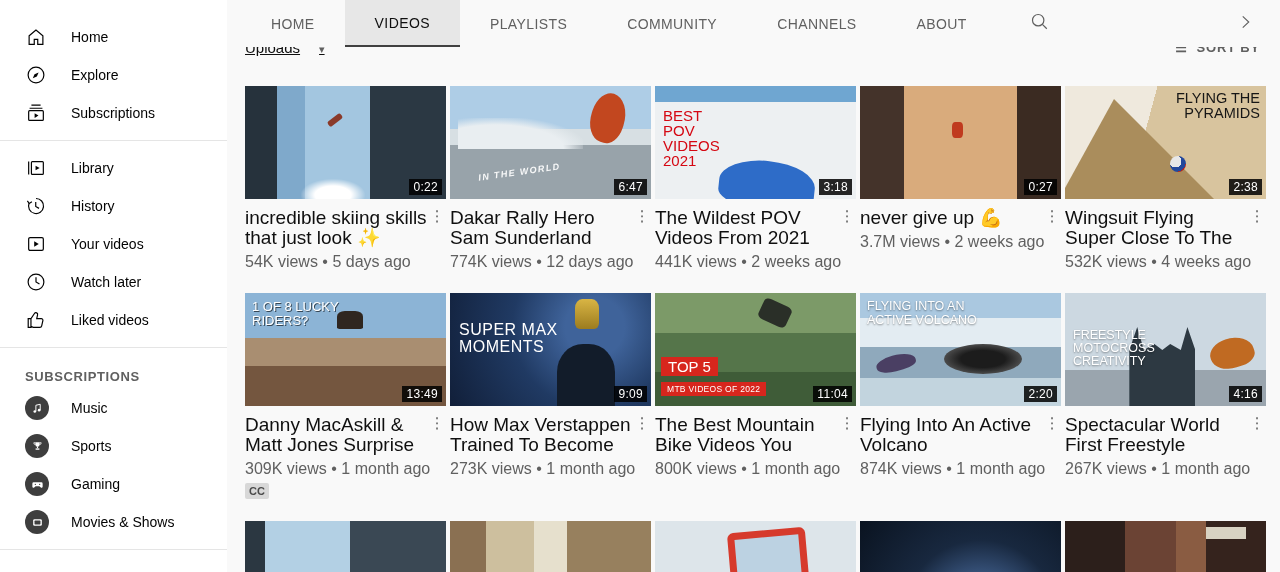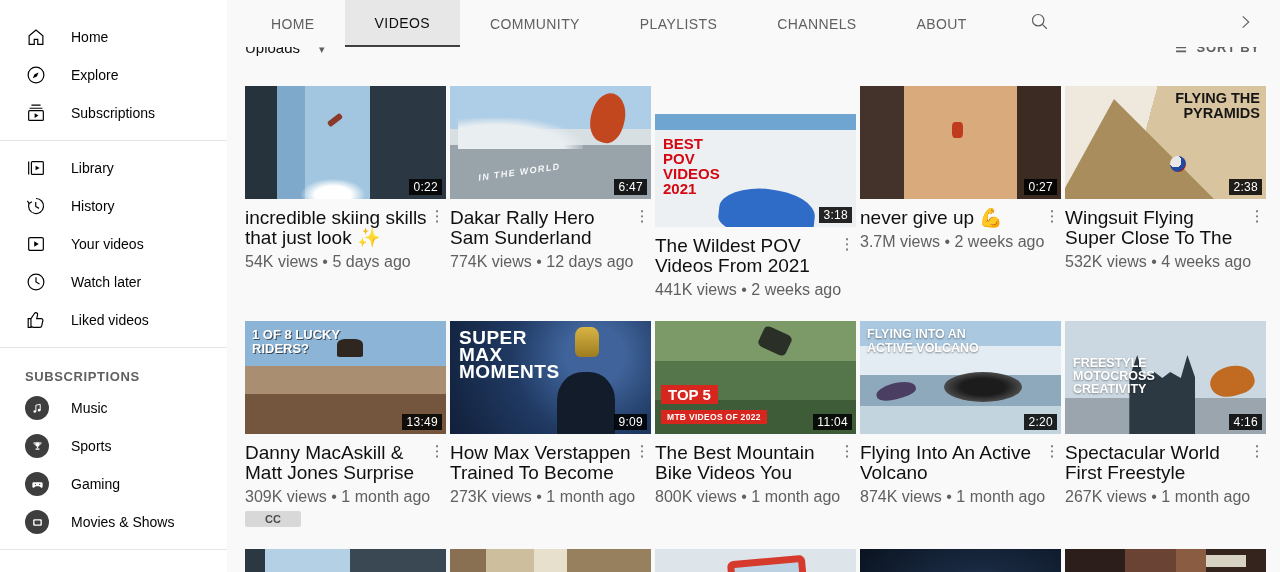--- a/index.html
+++ b/index.html
@@ -25,57 +25,57 @@
   .tab { display:flex; align-items:center; padding:0 30px; font-size:14px; font-weight:500; letter-spacing:.4px; color:#606060; cursor:pointer; }
   .tab.active { background:#e7e7e7; color:#0f0f0f; border-bottom:2px solid #404040; }
   .tab-search { display:flex; align-items:center; margin-left:32px; cursor:pointer; }
   .tab-search svg { width:21px; height:21px; }
   .tab-spacer { flex:1; }
   .tab-chevron { display:flex; align-items:center; padding-right:26px; cursor:pointer; }
   .tab-chevron svg { width:18px; height:18px; }
 
   .content { flex:1; padding-left:18px; overflow:hidden; position:relative; z-index:1; }
   .uploads-row { height:26px; margin-top:-13px; display:flex; align-items:center; justify-content:space-between; padding-right:20px; }
-  .uploads-left { font-size:15px; color:#0f0f0f; display:flex; align-items:flex-end; gap:19px; cursor:pointer; }
+  .uploads-left { font-size:15px; color:#0f0f0f; display:flex; align-items:flex-end; gap:19px; cursor:pointer;text-decoration:underline; }
   .drop-arrow { font-size:11px; color:#606060; }
   .sort { display:flex; align-items:center; gap:9px; font-size:13px; font-weight:600; color:#606060; letter-spacing:.8px; cursor:pointer; }
   .sort-ico { font-size:13px; }
 
   
   .grid { margin-top:26px; display:grid; grid-template-columns:repeat(5, 201px); gap:0 4px; }
   .card { width:201px; padding-bottom:22px; }
   .thumb { position:relative; width:201px; height:113px; overflow:hidden; background:#ddd; cursor:pointer; }
   .duration { position:absolute; right:4px; bottom:4px; background:rgba(0,0,0,.85); color:#fff; font-size:12px; font-weight:500; padding:1px 4px; border-radius:0; letter-spacing:.3px; }
   .info { display:flex; padding-top:9px; }
   .info-left { flex:1; min-width:0; }
   .ttl { font-size:19px; font-weight:500; line-height:20px; color:#0f0f0f; max-height:40px; overflow:hidden; cursor:pointer; }
   .kebab { width:18px; text-align:center; color:#606060; font-size:15px; line-height:16px; cursor:pointer; user-select:none; }
   .stats { margin-top:5px; font-size:16px; color:#606060; white-space:nowrap; }
-  .cc { display:inline-block; margin-top:5px; background:#d8d8d8; color:#4a4a4a; font-size:11px; font-weight:700; padding:1px 20px; border-radius:2px; line-height:14px; }
+  .cc { display:inline-block; margin-top:5px; background:#d8d8d8; color:#4a4a4a; font-size:11px; font-weight:700; padding:1px 4px; border-radius:2px; line-height:14px; }
 
   
-  .ov { position:absolute; font-weight:700; z-index:1; }
+  .ov { position:absolute; font-weight:400; z-index:1; }
   .ov2  { left:28px; bottom:22px; color:rgba(255,255,255,.92); font-size:9px; font-style:italic; font-weight:700; transform:rotate(-8deg); letter-spacing:1.4px; }
   .ov3  { left:8px; top:22px; width:64px; color:#d50712; font-size:15px; line-height:15px; }
   .ov5  { right:6px; top:5px; width:118px; text-align:right; color:#161616; font-size:14.5px; line-height:15px; }
   .ov6  { left:7px; top:7px; width:115px; color:#fff; font-size:13px; line-height:14px; text-shadow:1px 1px 0 rgba(0,0,0,.6); }
-  .ov7  { left:9px; top:8px; width:100px; color:#fff; font-size:19px; line-height:17px; letter-spacing:.5px; }
+  .ov7  { left:9px; top:28px; width:100px; color:#fff; font-size:16px; line-height:17px; letter-spacing:.5px; }
   .ov8  { left:6px; bottom:30px; background:#d7261d; color:#fff; font-size:15px; padding:1px 7px; }
   .ov8b { left:6px; bottom:10px; background:#d7261d; color:#fff; font-size:8.5px; padding:2px 6px; letter-spacing:.3px; }
   .ov9  { left:7px; top:6px; width:140px; color:#fff; font-size:12.5px; line-height:14px; text-shadow:0 1px 2px rgba(0,0,0,.45); }
   .ov10 { left:8px; top:36px; width:92px; color:#fff; font-size:12.5px; line-height:13px; text-shadow:0 1px 2px rgba(0,0,0,.4); }
 
   
   .t1{background:linear-gradient(90deg,#26323c 0 16%,#7fa9cb 16% 30%,#a3c6e0 30% 62%,#2b3843 62% 100%);}
   .t1::before{content:"";position:absolute;left:41%;top:27%;width:16px;height:6px;background:#8a3a2a;border-radius:2px;transform:rotate(-38deg);}
   .t1::after{content:"";position:absolute;left:28%;bottom:-12px;width:64px;height:32px;background:radial-gradient(ellipse at center,#fff 0 40%,rgba(255,255,255,0) 72%);}
   .t2{background:linear-gradient(180deg,#aecde6 0 38%,#d7dfe3 38% 52%,#98a3aa 52% 100%);}
   .t2::before{content:"";position:absolute;left:4%;top:28%;width:62%;height:28%;background:radial-gradient(ellipse at 30% 100%,#e9eef1 0 55%,rgba(233,238,241,0) 75%);}
   .t2::after{content:"";position:absolute;right:13%;top:6%;width:34px;height:50px;background:#c2471f;border-radius:45% 55% 40% 50%;transform:rotate(18deg);}
-  .t3{background:linear-gradient(180deg,#6fa6d1 0 14%,#edf0f2 14% 100%);margin-top:28px;}
+  .t3{background:linear-gradient(180deg,#6fa6d1 0 14%,#edf0f2 14% 100%);}
   .t3::after{content:"";position:absolute;left:32%;bottom:-8px;width:96px;height:46px;background:#2e6cc8;border-radius:50% 50% 30% 30%;transform:rotate(6deg);}
   .t4{background:linear-gradient(90deg,#44332a 0 22%,#d9ab7c 22% 78%,#3b2b22 78% 100%);}
   .t4::before{content:"";position:absolute;left:46%;top:32%;width:11px;height:16px;background:#c03a1e;border-radius:30%;}
   .t5{background:linear-gradient(105deg,#efe9dd 0 40%,#d8c49e 40% 100%);}
   .t5::before{content:"";position:absolute;left:-6px;bottom:0;width:0;height:0;border-left:55px solid transparent;border-right:100px solid transparent;border-bottom:100px solid #aa8d5c;}
   .t5::after{content:"";position:absolute;left:52%;top:62%;width:16px;height:16px;border-radius:50%;background:radial-gradient(circle at 35% 35%,#e8e8e8 0 40%,#23489c 40% 70%,#b01e1e 70% 100%);}
   .t6{background:linear-gradient(180deg,#8cb4d6 0 40%,#a98e71 40% 65%,#74563f 65% 100%);}
   .t6::before{content:"";position:absolute;left:46%;top:16%;width:26px;height:18px;background:#2f2620;border-radius:30% 30% 10% 10%;}
   .t7{background:radial-gradient(circle at 72% 30%,#3f639a 0 18%,#203a63 50%,#111f39 100%);}
   .t7::before{content:"";position:absolute;right:18%;bottom:0;width:58px;height:62px;background:#121c2a;border-radius:45% 45% 0 0;}
@@ -224,22 +224,22 @@
       <span class="s-label">Movies &amp; Shows</span>
     </div>
     <div class="s-divider"></div>
   </aside>
 
   <div class="main">
 
     <nav class="tabbar">
       <div class="tab">HOME</div>
       <div class="tab active">VIDEOS</div>
+      <div class="tab">PLAYLISTS</div>
       <div class="tab">COMMUNITY</div>
-      <div class="tab">PLAYLISTS</div>
       <div class="tab">CHANNELS</div>
       <div class="tab">ABOUT</div>
       <div class="tab-search">
         <span><svg viewBox="0 0 24 24">
               <circle cx="10.5" cy="10.5" r="6.5" fill="none" stroke="#606060" stroke-width="1.4"></circle>
               <path d="M15.3 15.3l5 5" stroke="#606060" stroke-width="1.4"></path>
             </svg></span>
       </div>
       <div class="tab-spacer"></div>
       <div class="tab-chevron">

